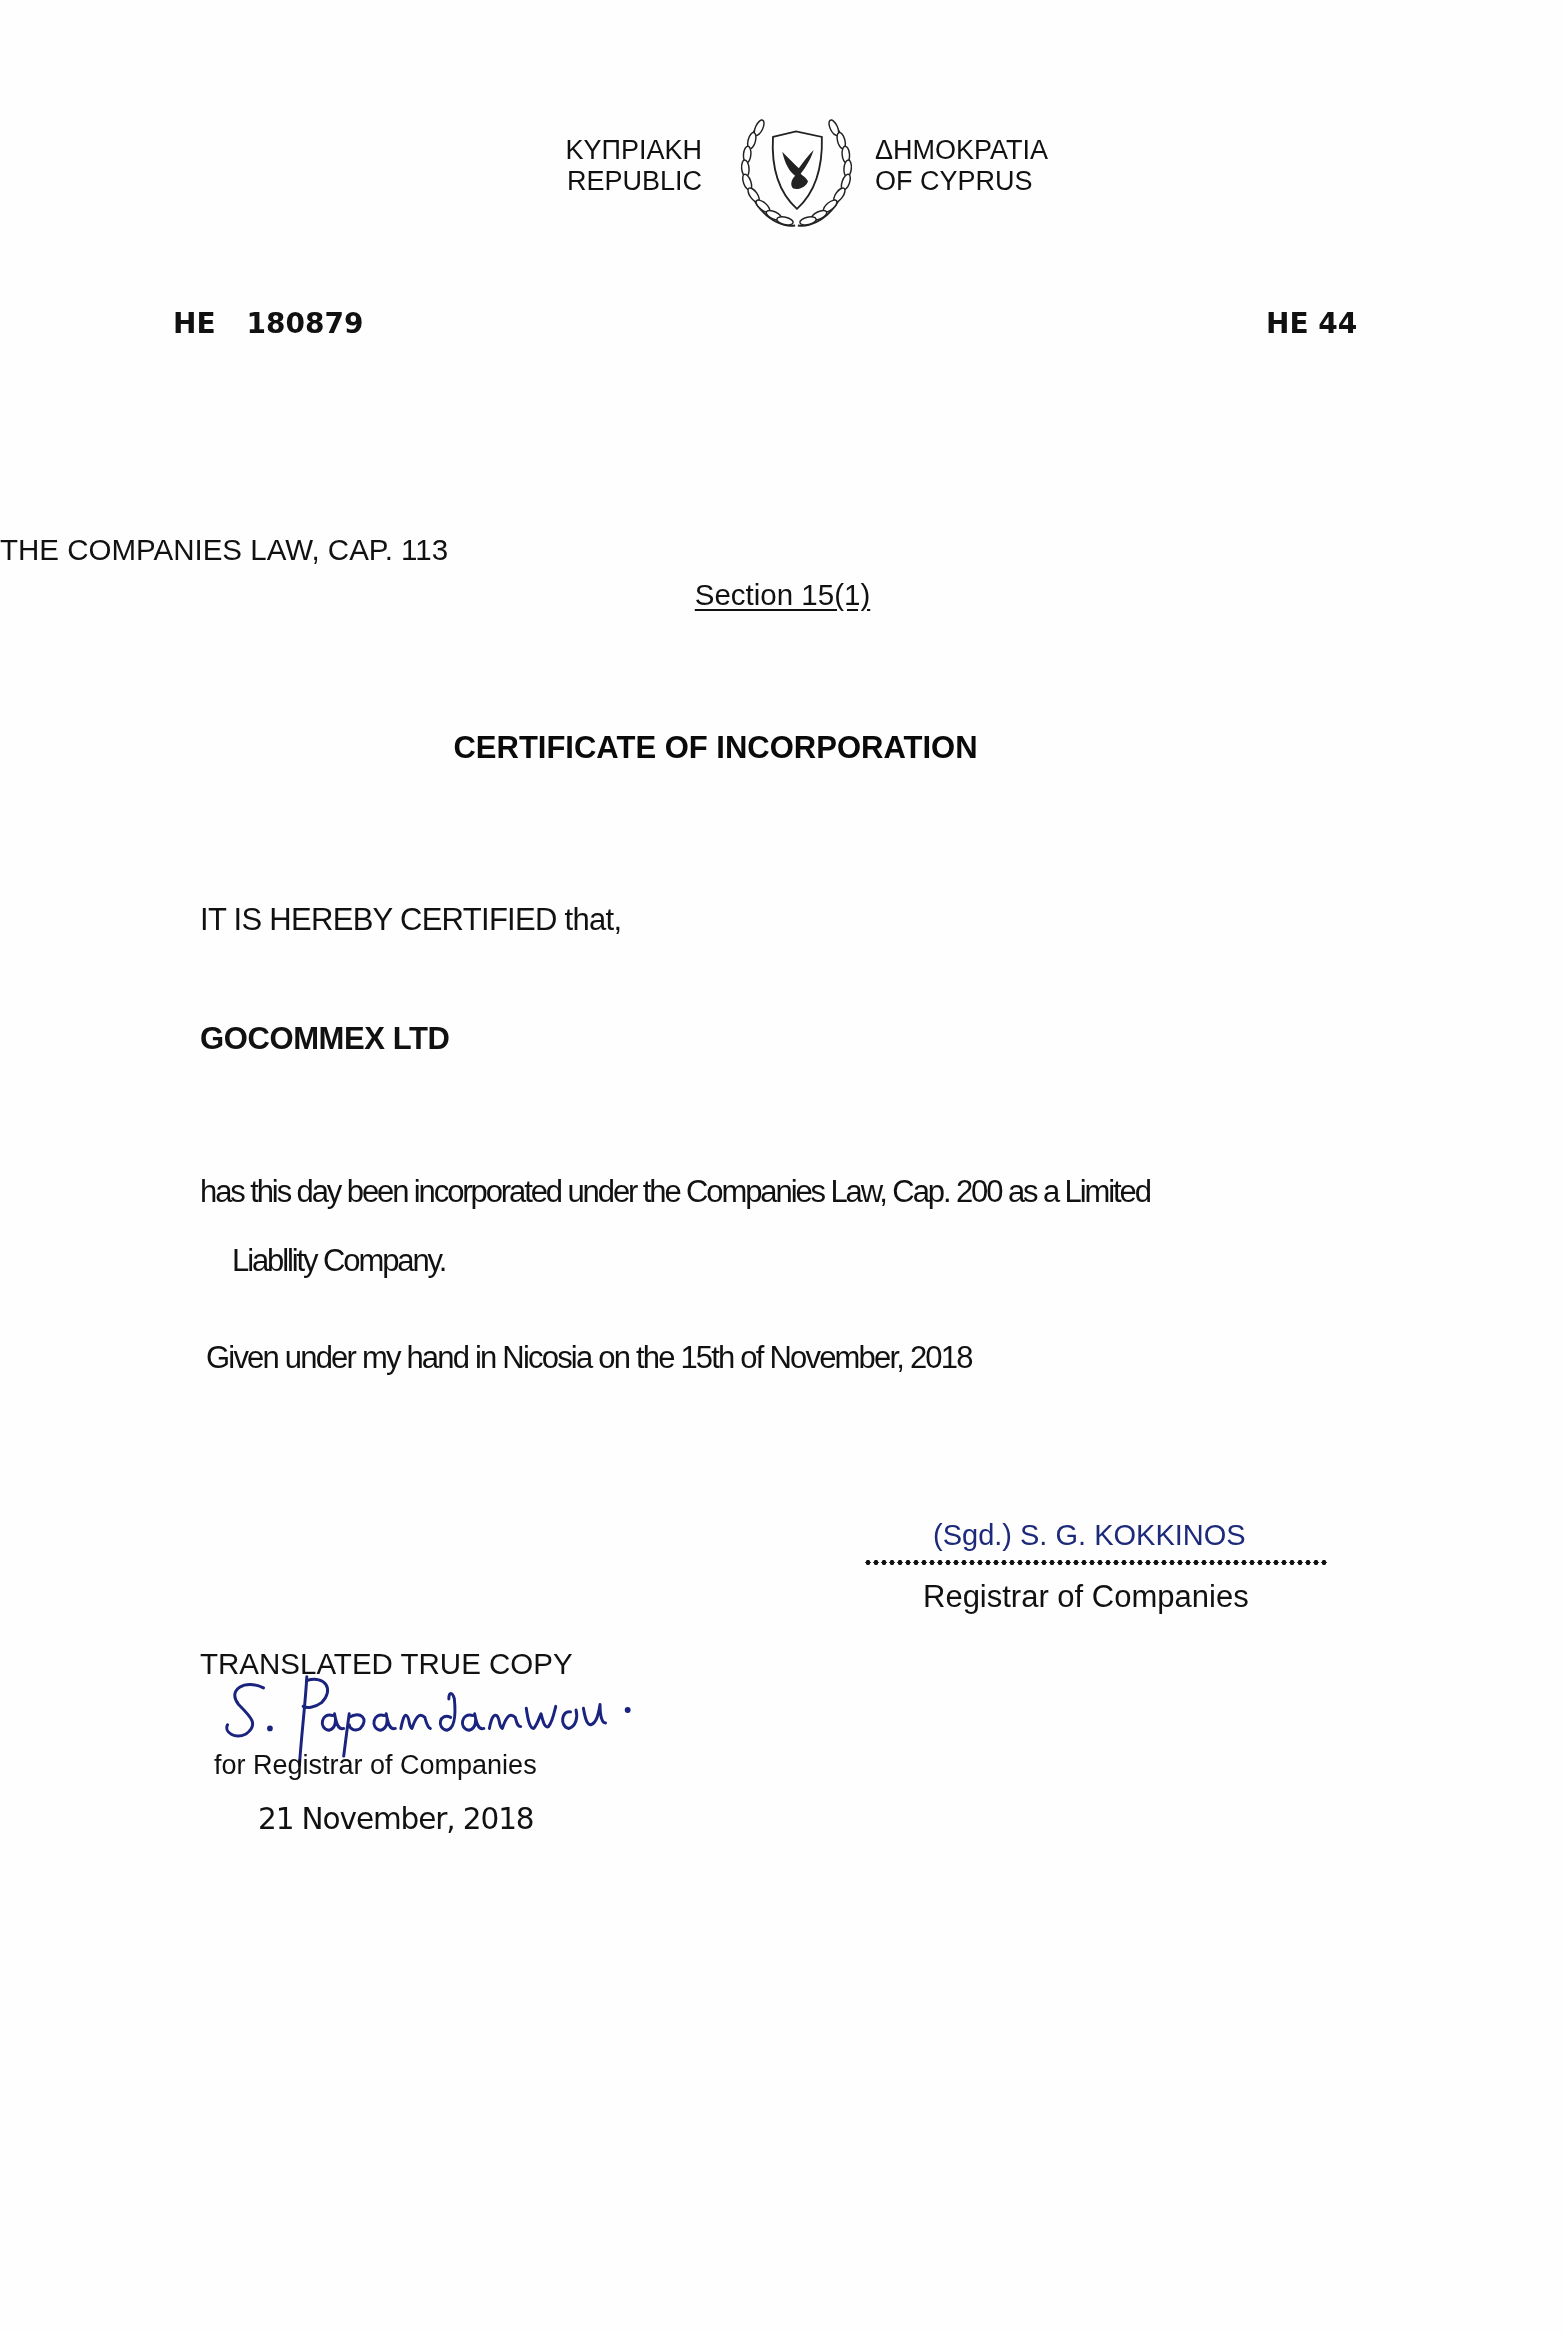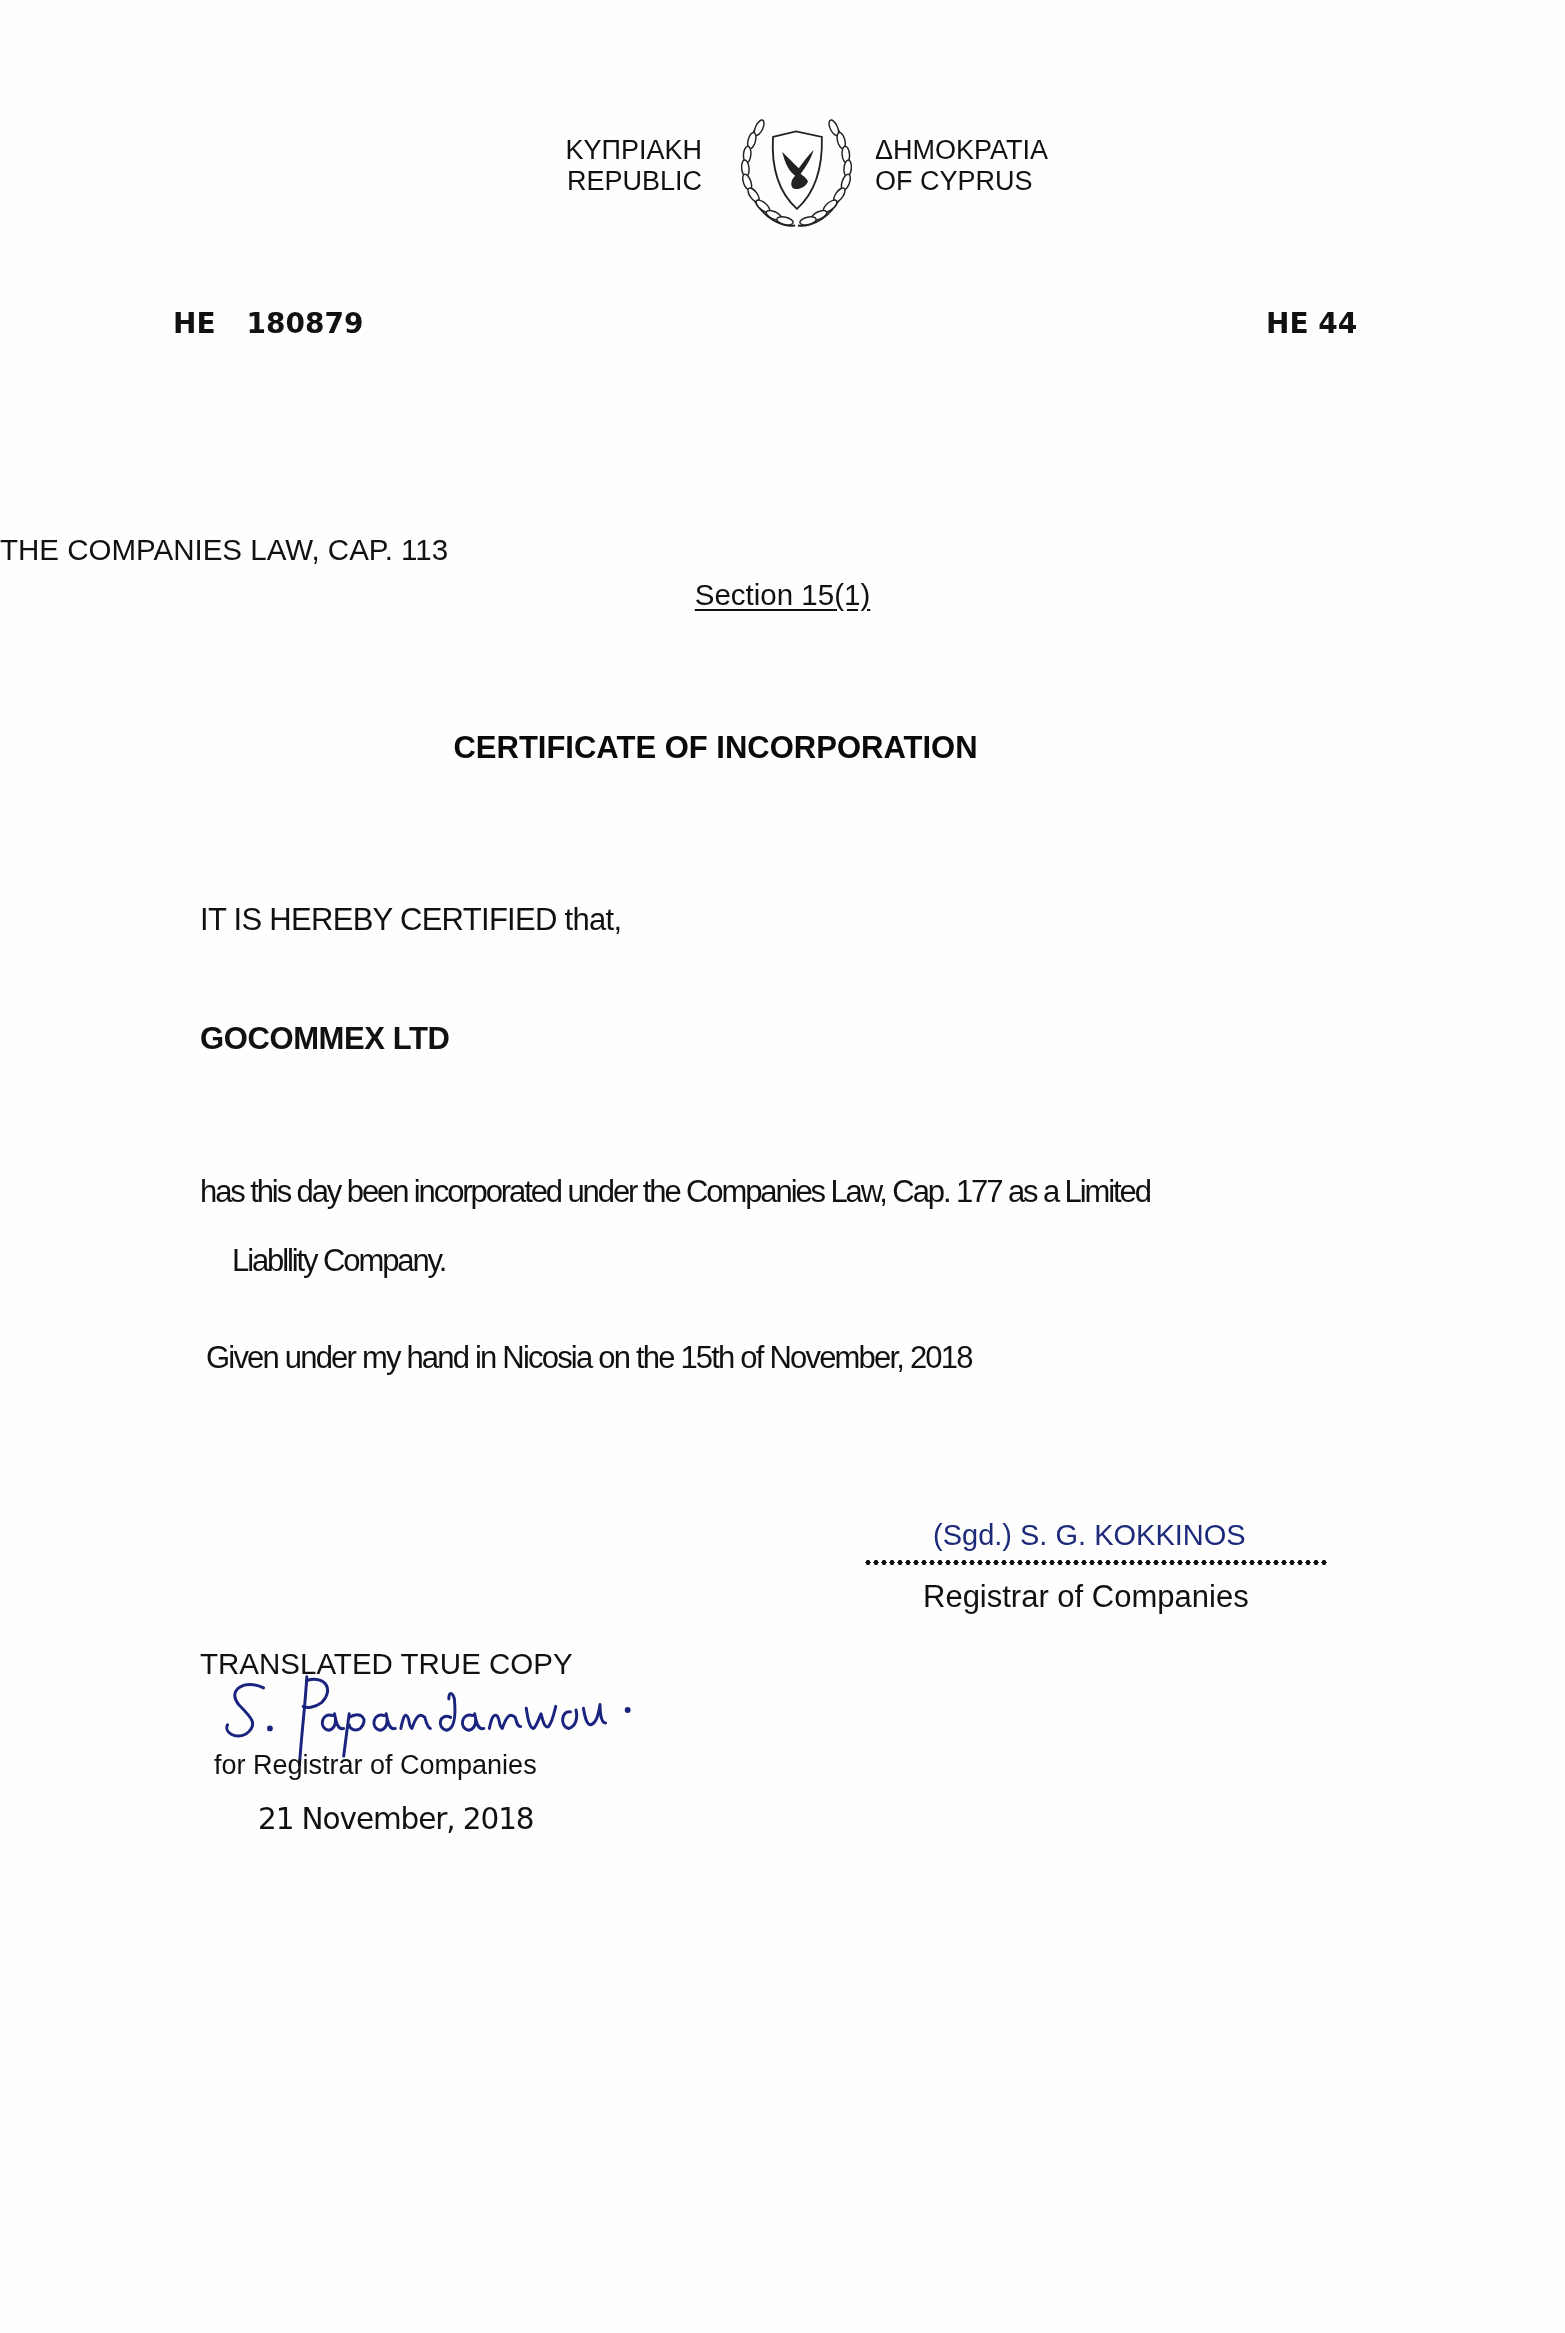--- a/index.html
+++ b/index.html
@@ -134,21 +134,21 @@
 </div>
 <div class="abs regno regno-right">HE 44</div>
 
 <div class="abs law">THE COMPANIES LAW, CAP. 113</div>
 <div class="abs section">Section 15(1)</div>
 
 <div class="abs cert-title">CERTIFICATE OF INCORPORATION</div>
 
 <div class="abs body-text hereby">IT IS HEREBY CERTIFIED that,</div>
 <div class="abs body-text company">GOCOMMEX LTD</div>
-<div class="abs body-text para1">has this day been incorporated under the Companies Law, Cap. 177 as a Limited</div>
+<div class="abs body-text para1">has this day been incorporated under the Companies Law, Cap. 200 as a Limited</div>
 <div class="abs body-text para2">Liabllity Company.</div>
 <div class="abs body-text given">Given under my hand in Nicosia on the 15th of  November, 2018</div>
 
 <div class="abs sgd">(Sgd.) S. G.  KOKKINOS</div>
 <div class="abs dots"></div>
 <div class="abs registrar">Registrar of Companies</div>
 
 <div class="abs true-copy">TRANSLATED TRUE COPY</div>
 <div class="abs signature">
   <svg width="461" height="102" viewBox="0 0 500 110">

